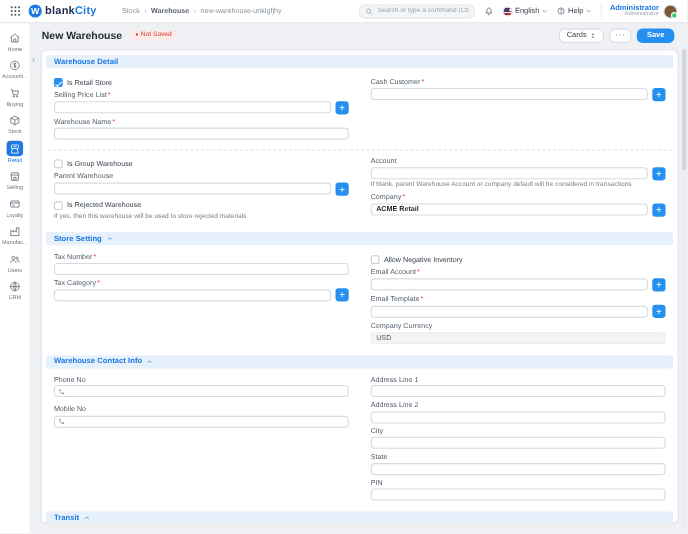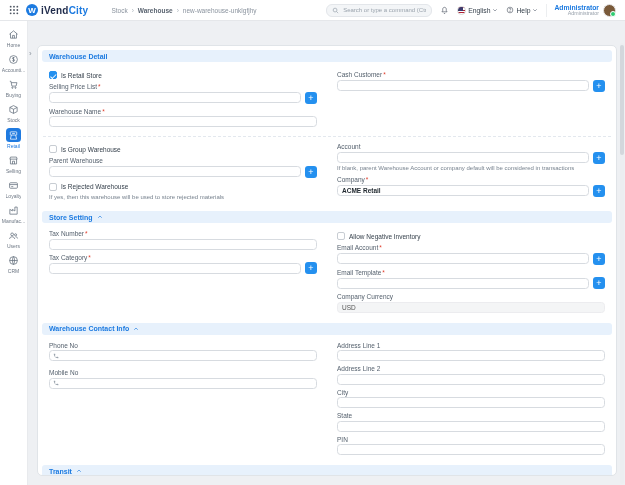--- a/index.html
+++ b/index.html
@@ -120,21 +120,21 @@
             <circle cx="4" cy="12" r="2.2"></circle>
             <circle cx="12" cy="12" r="2.2"></circle>
             <circle cx="20" cy="12" r="2.2"></circle>
             <circle cx="4" cy="20" r="2.2"></circle>
             <circle cx="12" cy="20" r="2.2"></circle>
             <circle cx="20" cy="20" r="2.2"></circle>
           </svg>
       </span>
       <span class="brand">
         <span class="brand-mark">W</span>
-        <span class="brand-name"><span class="b1">iVend</span><span class="b2">City</span></span>
+        <span class="brand-name"><span class="b1">blank</span><span class="b2">City</span></span>
       </span>
       <span class="breadcrumb">
         <span class="crumb">Stock</span>
         <span class="sep">›</span>
         <span class="crumb mid">Warehouse</span>
         <span class="sep">›</span>
         <span class="crumb">new-warehouse-unklgfjhy</span>
       </span>
     </div>
     <div class="nav-right">
@@ -271,20 +271,40 @@
       <span class="side-icon">
           <svg viewBox="0 0 24 24" width="11" height="11" fill="none" stroke="currentColor" stroke-width="1.6">
             <circle cx="12" cy="12" r="8.5"></circle>
             <path d="M3.5 12 H20.5 M12 3.5 C15 6.5 15 17.5 12 20.5 C9 17.5 9 6.5 12 3.5 Z"></path>
           </svg>
         </span>
       <span class="side-label">CRM</span>
     </div>
   </div>
 
+  <div class="page-header">
+    <span class="page-title">New Warehouse</span>
+    <span class="status-badge">
+      <span class="dot">●</span>
+      <span>Not Saved</span>
+    </span>
+    <span class="header-actions">
+      <span class="pill">
+        <span>Cards</span>
+        <span class="ic">
+          <svg viewBox="0 0 24 24" width="6" height="7" fill="#6a7380">
+              <path d="M12 3 L16.5 9 H7.5 Z"></path>
+              <path d="M12 21 L7.5 15 H16.5 Z"></path>
+            </svg>
+        </span>
+      </span>
+      <span class="pill more">···</span>
+      <button class="save-btn">Save</button>
+    </span>
+  </div>
 
   <div class="content">
     <span class="expander">›</span>
 
     <div class="form-card">
 
       <div class="band">
         <span class="band-title">Warehouse Detail</span>
       </div>
       <div class="group">

